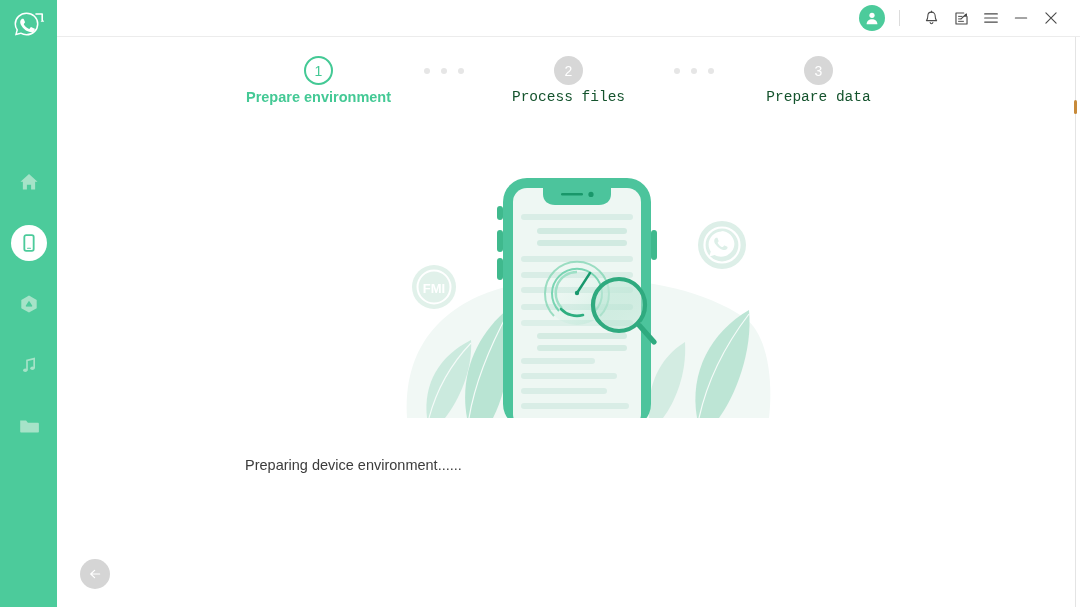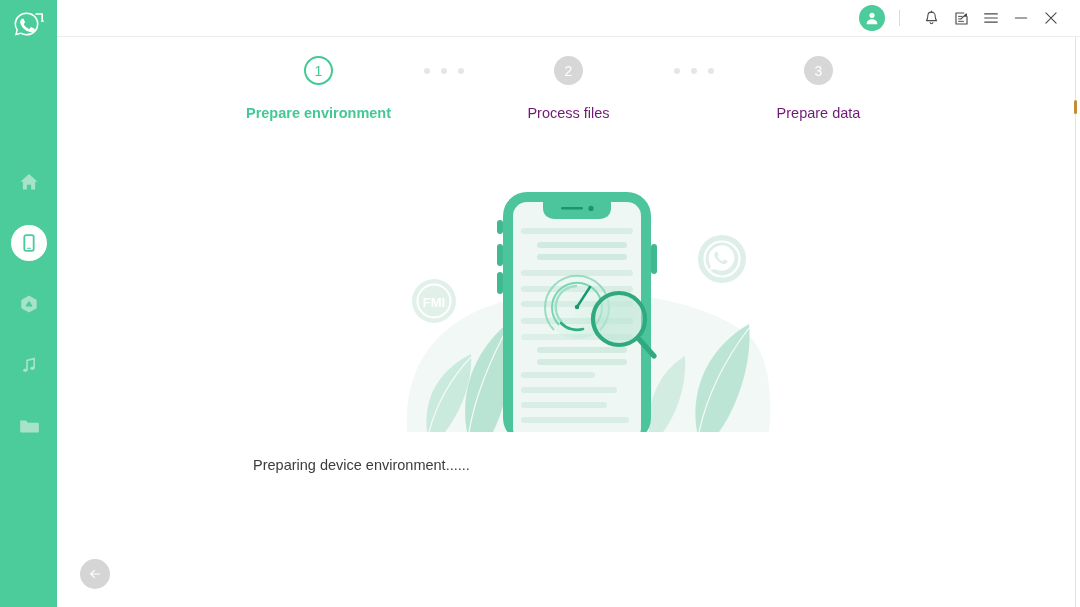--- a/index.html
+++ b/index.html
@@ -124,60 +124,61 @@
     color: #44c995;
     background: #fff;
     font-weight: normal;
   }
   .step.idle .step-circle {
     background: #d7d7d7;
     color: #ffffff;
     font-weight: normal;
   }
   .step-label {
-    margin-top: 20px;
+    margin-top: 4px;
     font-size: 14.5px;
     white-space: nowrap;
   }
   .step.active .step-label {
     color: #44c995;
     font-weight: bold;
   }
   .step.idle .step-label {
-    color: #701a75;
+    color: #14532d;
+    font-family: Liberation Mono, monospace;
   }
   .dots {
     width: 82px;
     display: flex;
     align-items: center;
     justify-content: center;
     gap: 11px;
     margin-top: 12px;
   }
   .dot {
     width: 6px; height: 6px;
     border-radius: 50%;
     background: #e6e6e6;
   }
 
   
   .illus {
     position: absolute;
     left: 340px;
-    top: 182px;
+    top: 168px;
     width: 380px;
     height: 250px;
     text-decoration: underline;
   }
   .illus svg { display: block; }
 
   
   .status {
     position: absolute;
-    left: 196px;
+    left: 188px;
     top: 457px;
     font-size: 14.5px;
     color: #3c3c3c;
     white-space: nowrap;
   }
 
   
   .backbtn {
     position: absolute;
     left: 23px;

